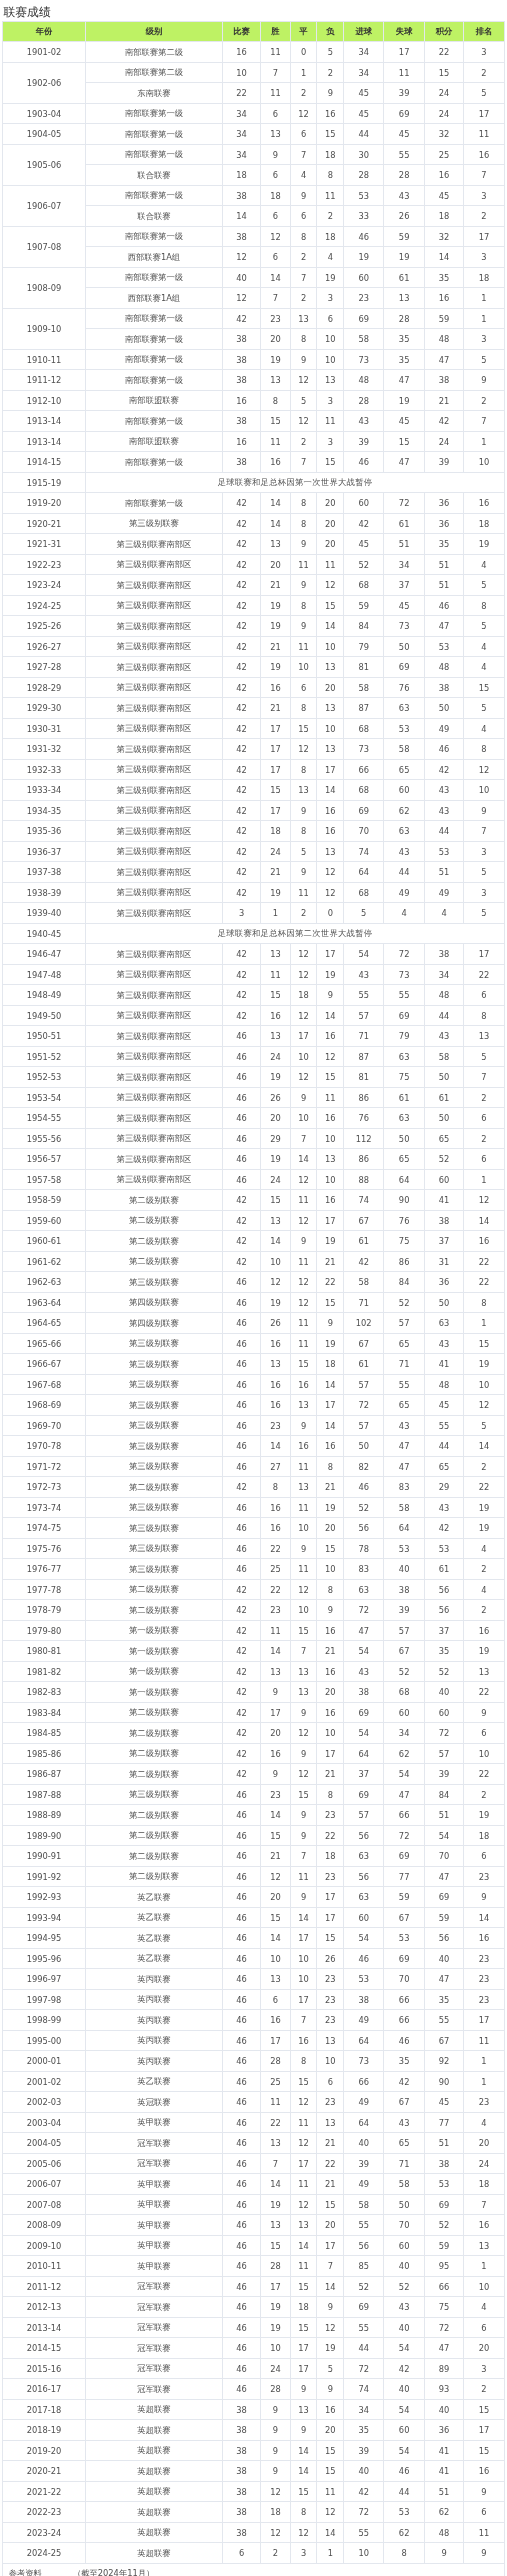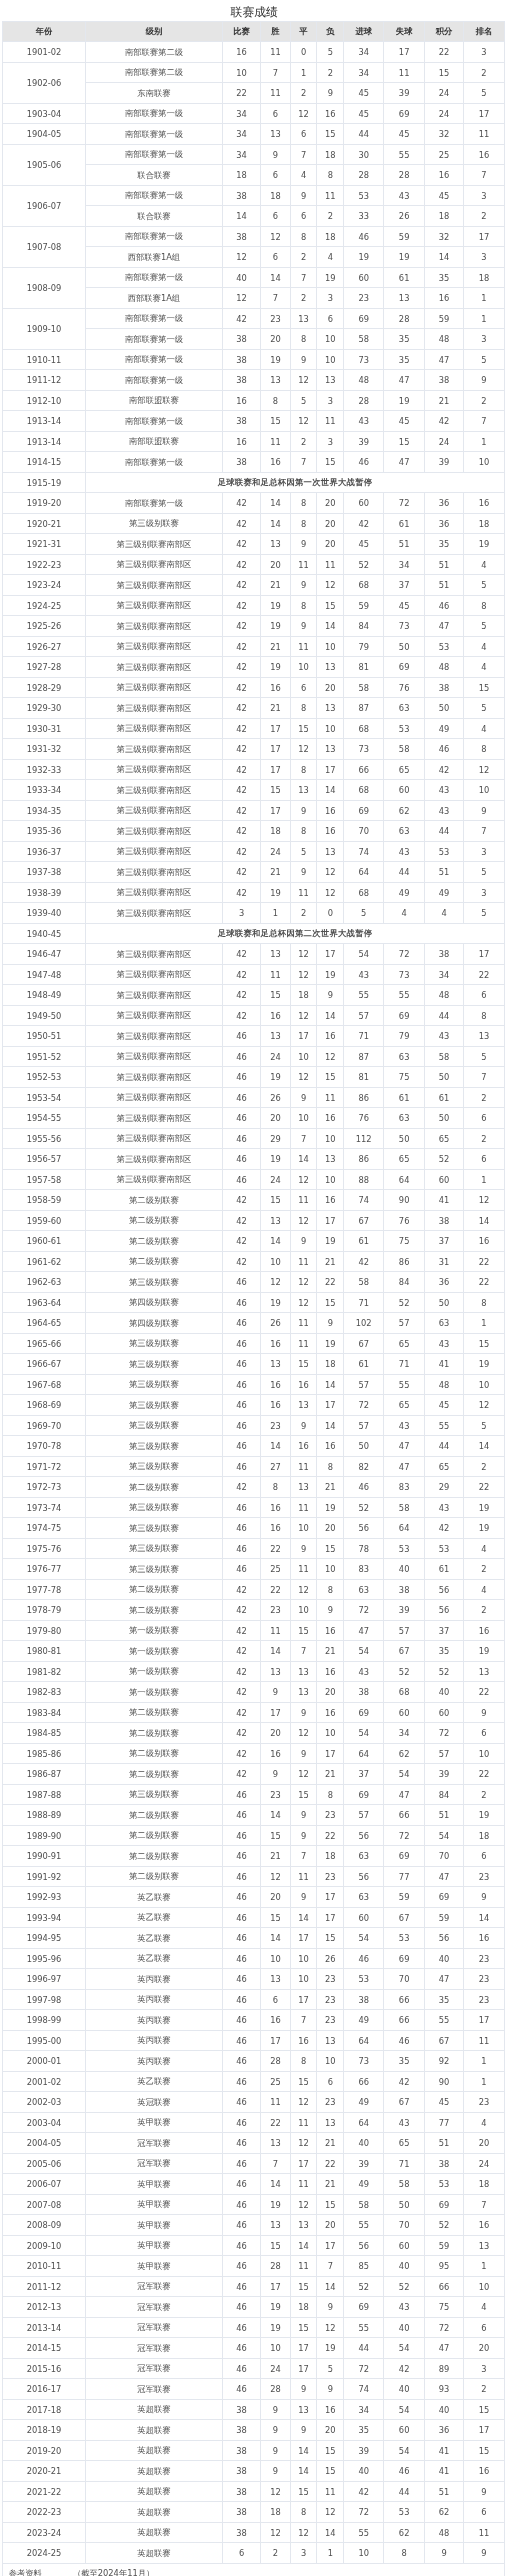--- a/index.html
+++ b/index.html
@@ -8,21 +8,20 @@
     font-family:"DejaVu Sans","Liberation Sans",sans-serif;
     -webkit-font-smoothing:antialiased;
   }
   .page{padding:4.2px 2.1px 7px 2.1px;}
   .page-heading{
     font-size:11.8px;
     font-weight:400;
     color:#2f2f2f;
     line-height:16.7px;
     margin:0 0 0 1.4px;
-    text-align:center;
   }
   .table-caption{
     text-align:center;
     font-size:9px;
     font-weight:700;
     color:#333333;
     margin:9.7px 0 5.6px 0;
     line-height:12.5px;
   }
   table.league{
@@ -35,25 +34,25 @@
   table.league th, table.league td{
     border:0.7px solid #e3e7ee;
     height:19.5px;
     padding:0 1.4px;
     text-align:center;
     vertical-align:middle;
     overflow:hidden;
     white-space:nowrap;
   }
   table.league th{
-    background:#e5e5e5;
+    background:#bef264;
     font-weight:700;
     color:#333333;
   }
-  td.note-cell{letter-spacing:0.3px;font-weight:bold;}
+  td.note-cell{letter-spacing:0.3px;}
   tr.footer-row td{
     text-align:left;
     padding-left:5.6px;
   }
   .footer-note{margin-left:31px;}
 </style>
 </head>
 <body>
 
 <div class="page">

